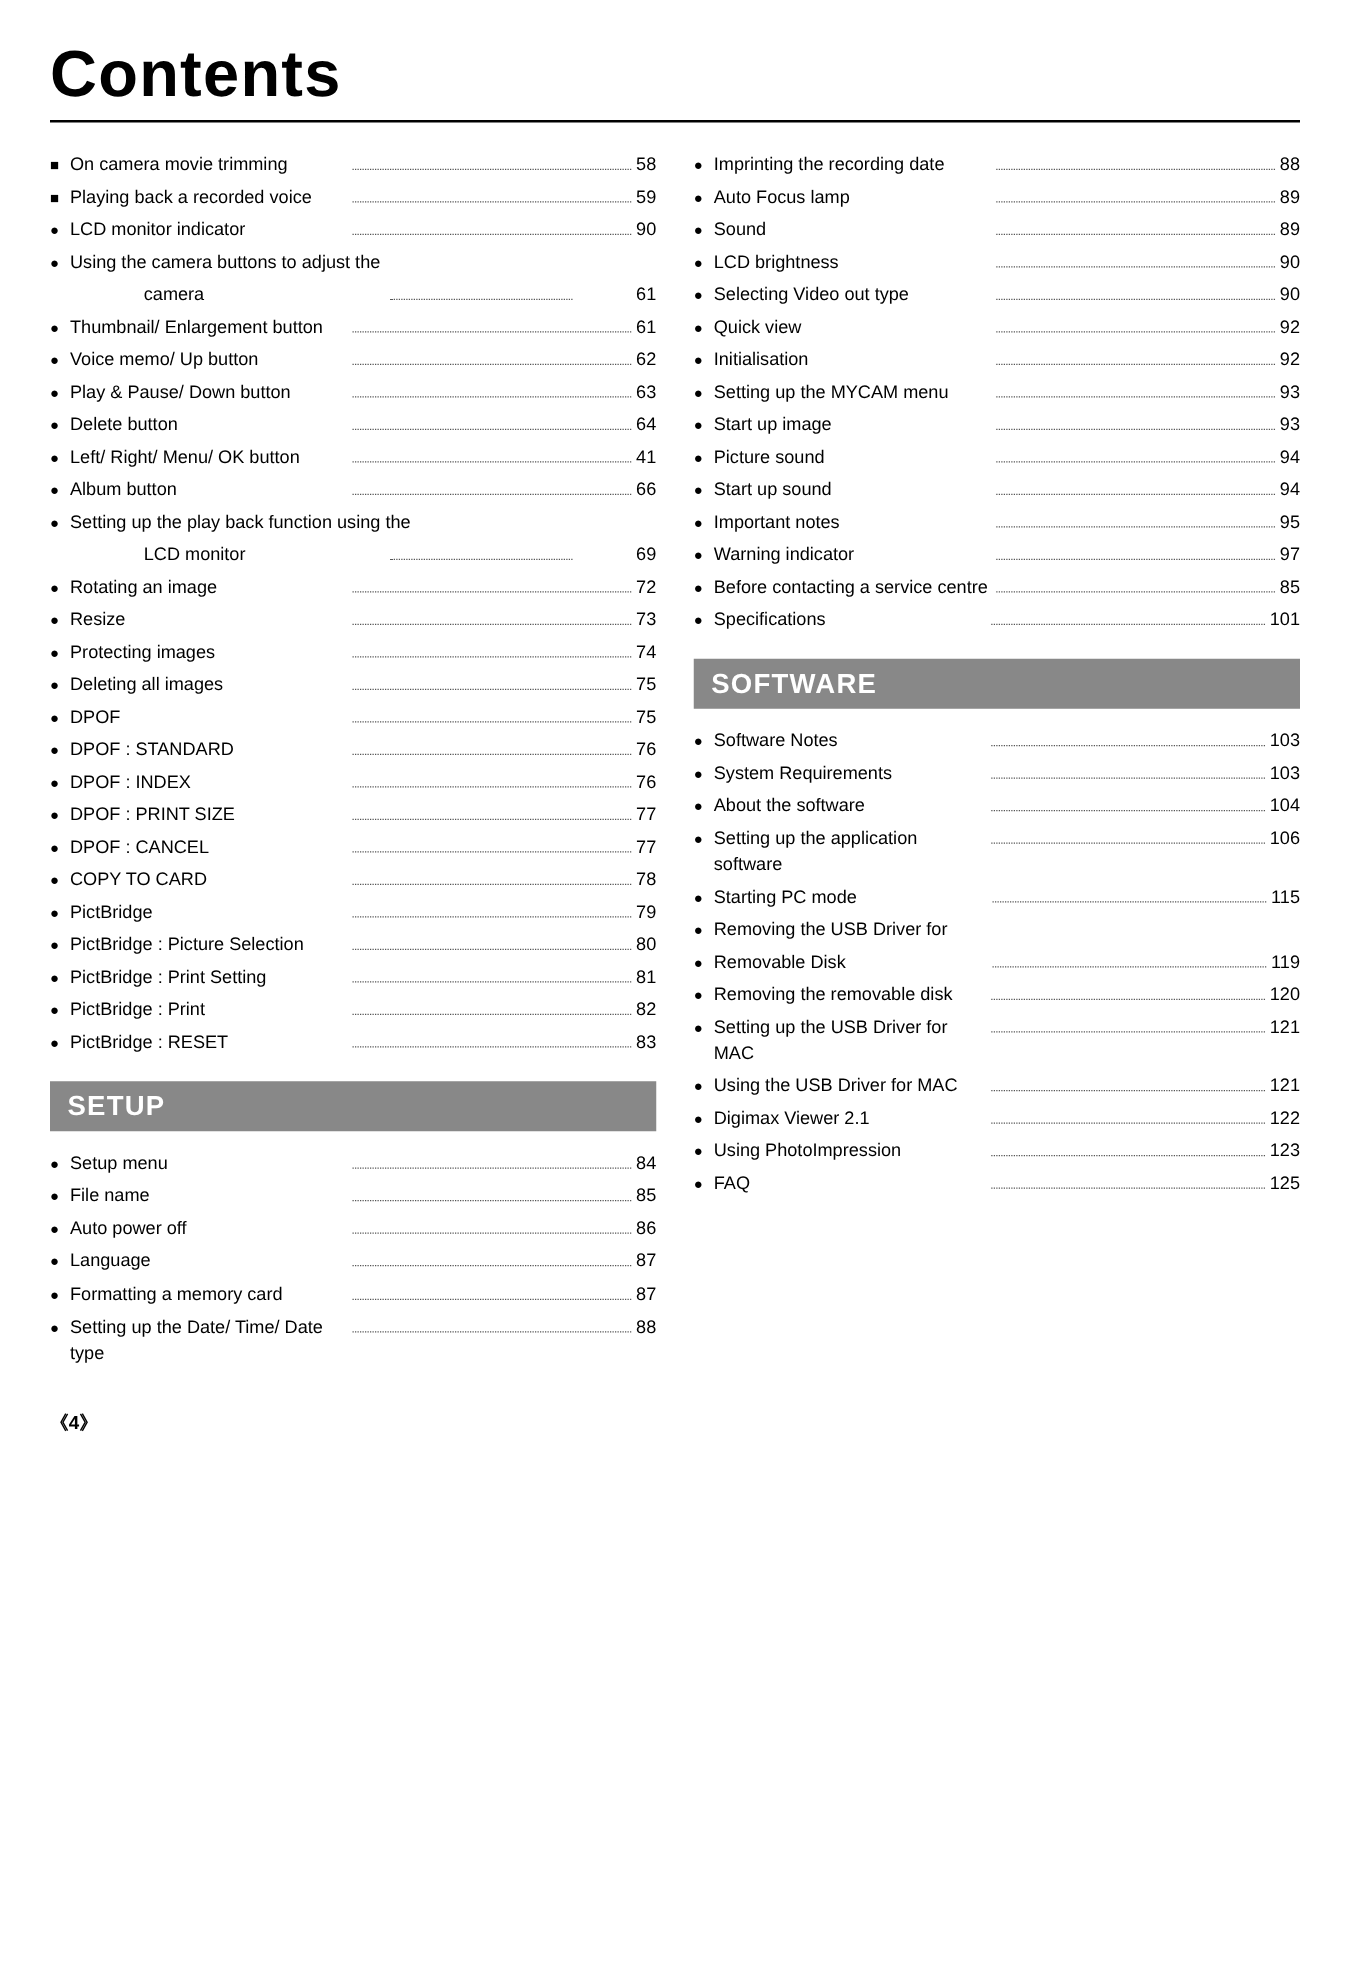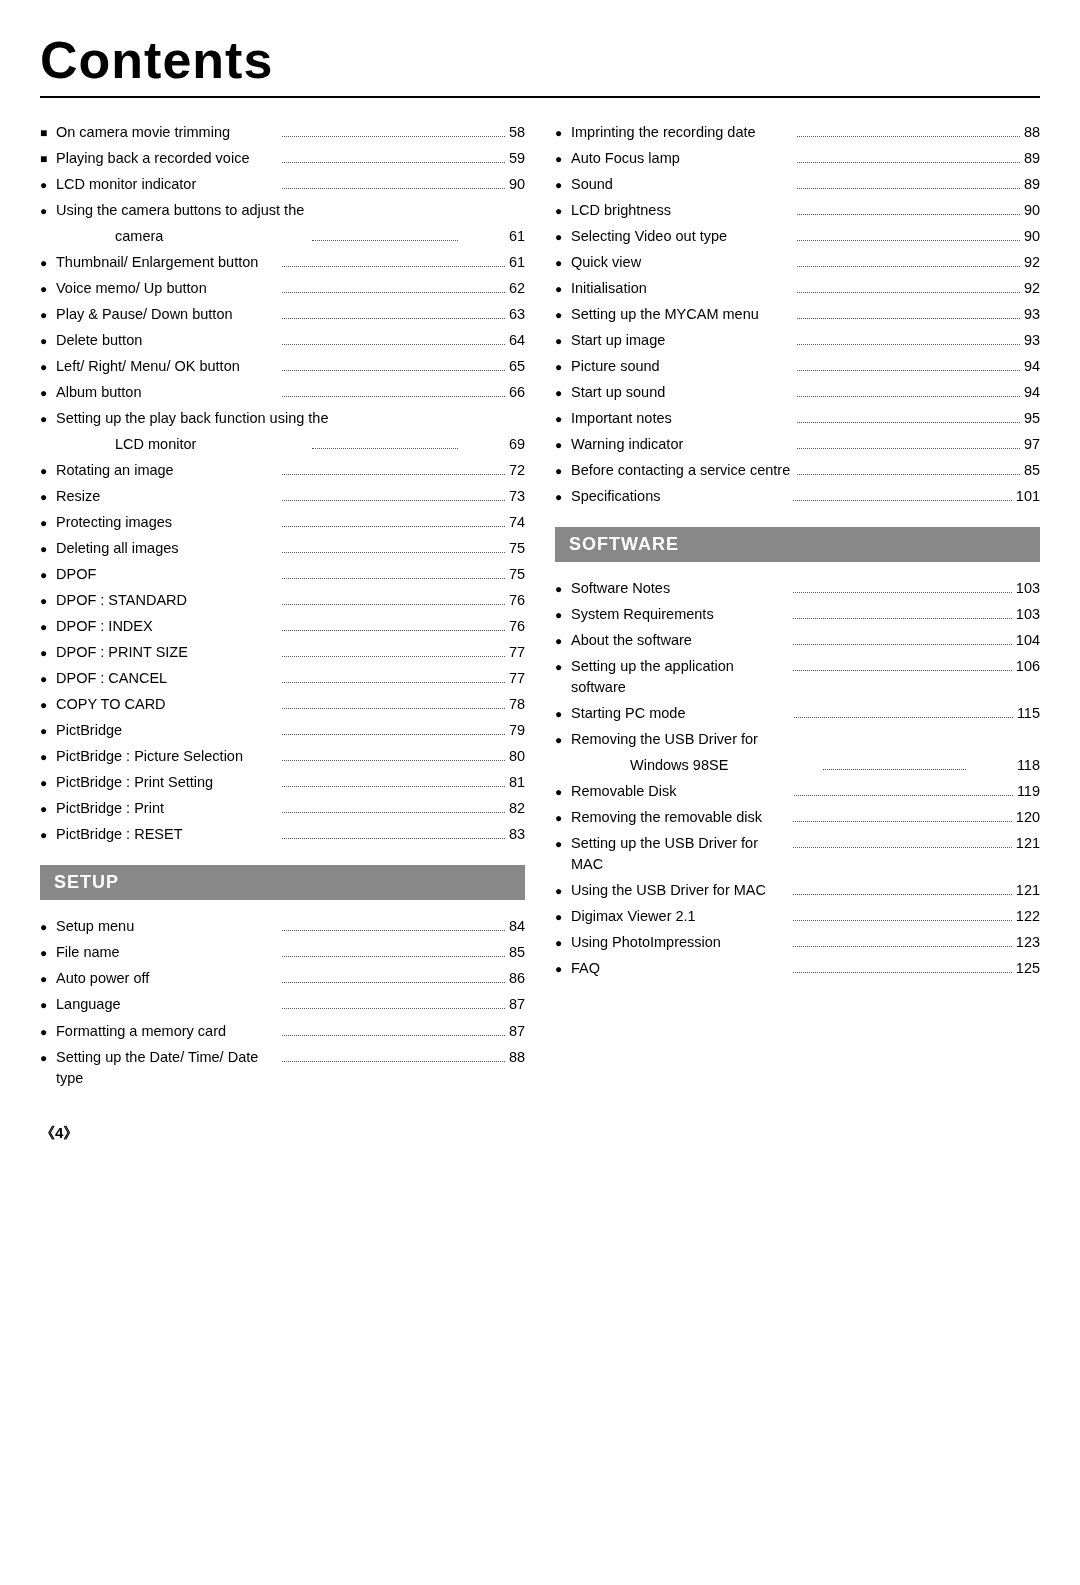--- a/index.html
+++ b/index.html
@@ -54,21 +54,21 @@
       font-size: 14.5px;
       text-align: right;
     }
     .toc-item.indent {
       padding-left: 16px;
       gap: 47px;
     }
     .section-header {
       background: #888;
       color: #fff;
-      font-size: 18px;
+      font-size: 22px;
       font-weight: 900;
       padding: 7px 14px;
       margin: 20px 0 16px 0;
       letter-spacing: 1px;
     }
     .page-num-footer {
       margin-top: 30px;
       font-size: 15px;
       font-weight: bold;
     }
@@ -130,21 +130,21 @@
       <div class="toc-item">
         <span class="bullet">●</span>
         <span class="label">Delete button</span>
         <span class="dots"></span>
         <span class="page">64</span>
       </div>
       <div class="toc-item">
         <span class="bullet">●</span>
         <span class="label">Left/ Right/ Menu/ OK button</span>
         <span class="dots"></span>
-        <span class="page">65</span>
+        <span class="page">41</span>
       </div>
       <div class="toc-item">
         <span class="bullet">●</span>
         <span class="label">Album button</span>
         <span class="dots"></span>
         <span class="page">66</span>
       </div>
       <div class="toc-item">
         <span class="bullet">●</span>
         <span class="label">Setting up the play back function using the</span>
@@ -403,26 +403,20 @@
       <div class="toc-item">
         <span class="bullet">●</span>
         <span class="label">Starting PC mode</span>
         <span class="dots"></span>
         <span class="page">115</span>
       </div>
       <div class="toc-item">
         <span class="bullet">●</span>
         <span class="label">Removing the USB Driver for</span>
       </div>
-      <div class="toc-item indent">
-        <span style="min-width: 12px; display: inline-block;"></span>
-        <span class="label">Windows 98SE</span>
-        <span class="dots"></span>
-        <span class="page">118</span>
-      </div>
       <div class="toc-item">
         <span class="bullet">●</span>
         <span class="label">Removable Disk</span>
         <span class="dots"></span>
         <span class="page">119</span>
       </div>
       <div class="toc-item">
         <span class="bullet">●</span>
         <span class="label">Removing the removable disk</span>
         <span class="dots"></span>

